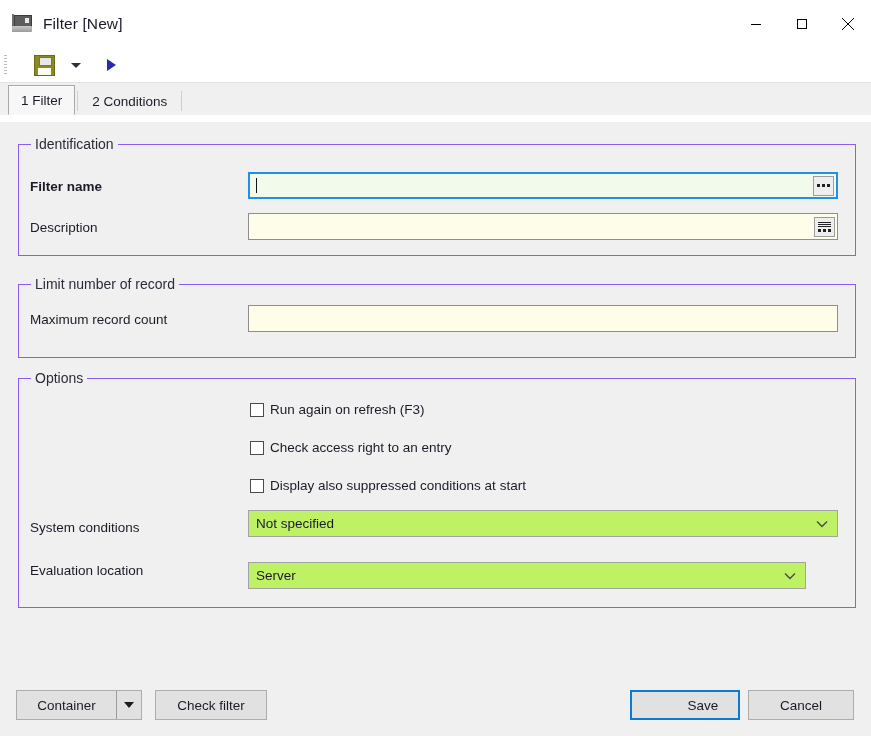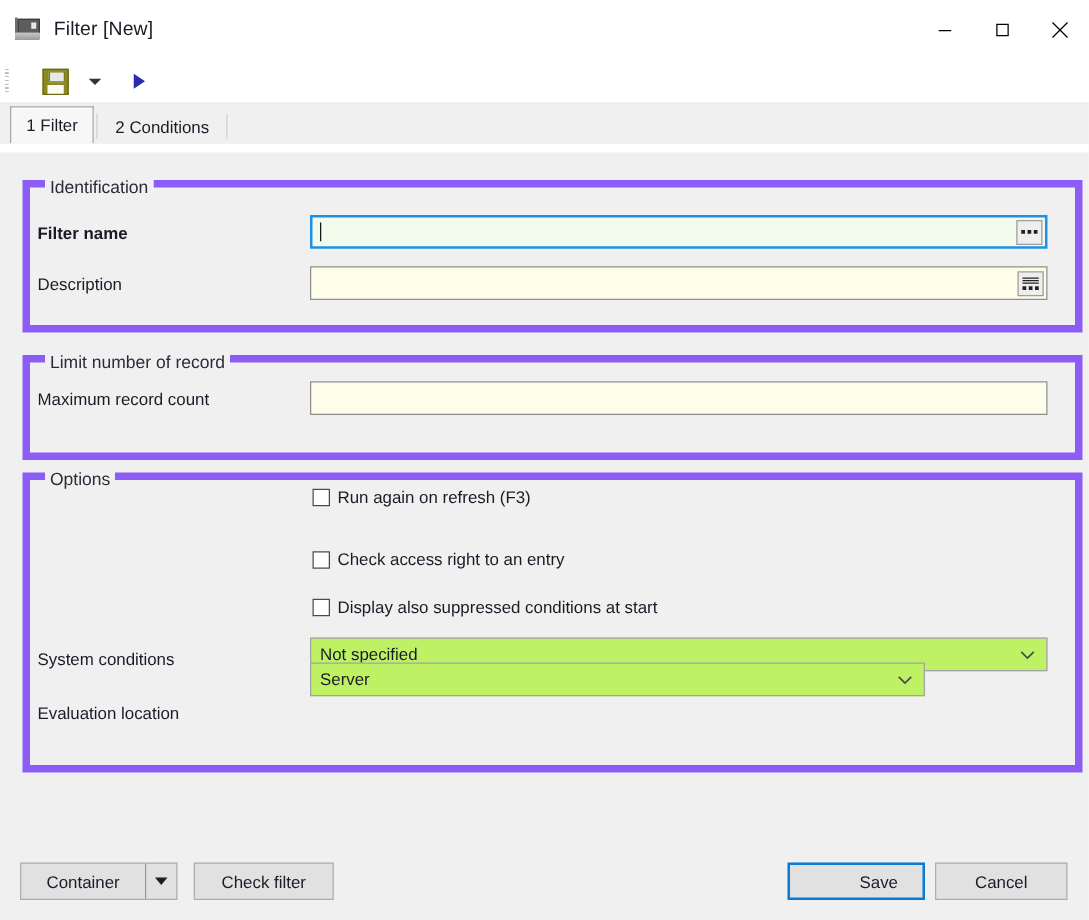--- a/index.html
+++ b/index.html
@@ -178,21 +178,21 @@
   
   .content {
     position: absolute;
     left: 0; right: 0;
     top: 122px; bottom: 0;
     background: #f0f0f0;
   }
 
   .group {
     position: absolute;
-    border: 6px solid #8b5cf6;
+    border: 1px solid #8b5cf6;
     background: transparent;
   }
   .group-title {
     position: absolute;
     top: -9px;
     left: 12px;
     background: #f0f0f0;
     padding: 0 4px;
     font-size: 14px;
     color: #2b2b3a;
@@ -447,21 +447,21 @@
 
   <div class="lbl" style="left:30px; top:190px;">Maximum record count</div>
   <div class="field" style="left:248px; top:183px; width:590px;" title="">
     <span class="val"></span>
   </div>
 
   <div class="group" style="left:18px; top:256px; width:836px; height:228px;">
     <div class="group-title">Options</div>
   </div>
 
-  <div class="cbrow" style="left:250px; top:268px;">
+  <div class="cbrow" style="left:250px; top:280px;">
     <span class="cbox"></span>
     <span class="cblabel">Run again on refresh (F3)</span>
   </div>
   <div class="cbrow" style="left:250px; top:356px;">
     <span class="cbox"></span>
     <span class="cblabel">Display also suppressed conditions at start</span>
   </div>
   <div class="cbrow" style="left:250px; top:318px;">
     <span class="cbox"></span>
     <span class="cblabel">Check access right to an entry</span>
@@ -469,21 +469,21 @@
 
   <div class="lbl" style="left:30px; top:398px;">System conditions</div>
   <div class="sel" style="left:248px; top:388px; width:590px;">
     <span>Not specified</span>
     <svg class="chev" width="12" height="8" viewBox="0 0 12 8">
       <polyline points="1,1.5 6,6.5 11,1.5" fill="none" stroke="#4a4a4a" stroke-width="1.4"></polyline>
     </svg>
   </div>
 
   <div class="lbl" style="left:30px; top:441px;">Evaluation location</div>
-  <div class="sel" style="left:248px; top:408px; width:492px;">
+  <div class="sel" style="left:248px; top:440px; width:558px;">
     <span>Server</span>
     <svg class="chev" width="12" height="8" viewBox="0 0 12 8">
       <polyline points="1,1.5 6,6.5 11,1.5" fill="none" stroke="#4a4a4a" stroke-width="1.4"></polyline>
     </svg>
   </div>
 
   <div class="splitbtn" style="left:16px; top:568px; width:126px;">
     <div class="sb-main">Container</div>
     <div class="sb-arrow">
       <span class="tri-down"></span>

